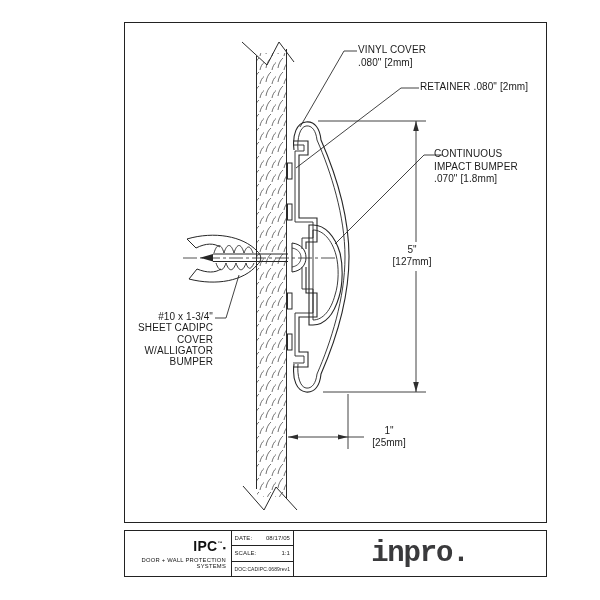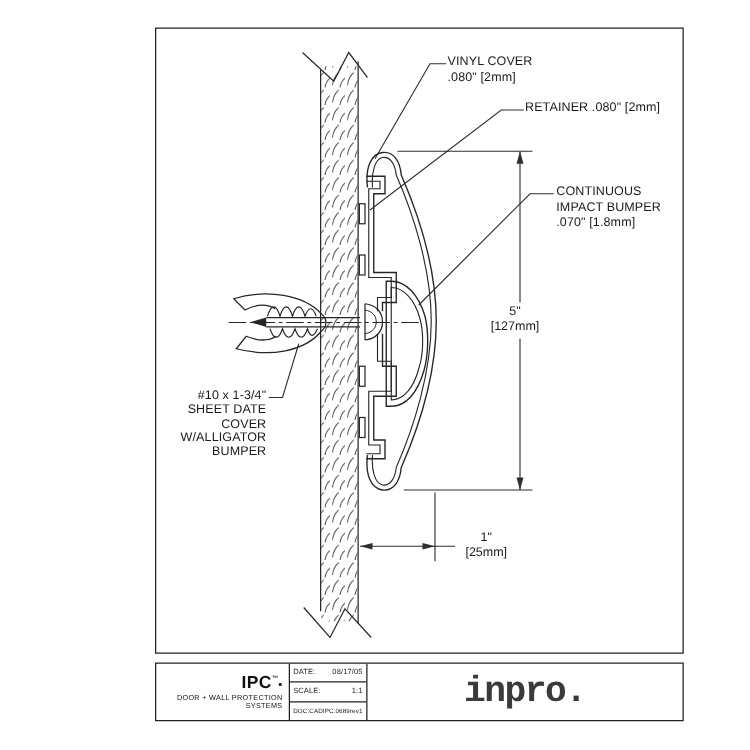--- a/index.html
+++ b/index.html
@@ -8,21 +8,21 @@
     font-family:"Liberation Sans",sans-serif;color:#1b1b1b;overflow:hidden;margin-left:36px;
   }
   *{box-sizing:border-box;}
   
   .frame{position:absolute;left:88px;top:22px;width:423px;height:501px;border:1.6px solid #222;}
   .drawing-svg{position:absolute;left:0;top:0;width:600px;height:600px;}
   
   .ann{position:absolute;font-size:10px;line-height:12.6px;letter-spacing:.1px;color:#1b1b1b;white-space:nowrap;}
   .ann-vinyl{left:322px;top:44px;}
   .ann-retainer{left:384px;top:81px;}
-  .ann-bumper{left:409px;top:148px;}
+  .ann-bumper{left:398px;top:148px;}
   .ann-screw{right:423px;top:311px;text-align:right;line-height:11.3px;}
   .dim{position:absolute;font-size:10px;line-height:12.2px;text-align:center;color:#1b1b1b;}
   .dim-height{left:346px;top:244px;width:60px;}
   .dim-depth{left:330px;top:425px;width:46px;}
   
   .titleblock{position:absolute;left:88px;top:530px;width:423px;height:47px;border:1.6px solid #222;display:flex;background:#fff;}
   .tb-cell{height:100%;}
   .tb-c1{flex:0 0 107px;border-right:1.4px solid #222;text-align:right;padding:6px 5px 0 2px;}
   .tb-c2{flex:0 0 55px;border-right:1.4px solid #222;display:flex;flex-direction:column;}
   .tb-c3{flex:0 0 151px;border-right:1.4px solid #222;text-align:center;padding-top:7px;font-size:10.5px;}
@@ -141,21 +141,21 @@
   <div class="ann ann-retainer">
     <div>RETAINER .080" [2mm]</div>
   </div>
   <div class="ann ann-bumper">
     <div>CONTINUOUS</div>
     <div>IMPACT BUMPER</div>
     <div>.070" [1.8mm]</div>
   </div>
   <div class="ann ann-screw">
     <div>#10 x 1-3/4"</div>
-    <div>SHEET DATE</div>
+    <div>SHEET CADIPC</div>
     <div>COVER</div>
     <div>W/ALLIGATOR</div>
     <div>BUMPER</div>
   </div>
 
   <div class="dim dim-height">
     <div>5"</div>
     <div>[127mm]</div>
   </div>
   <div class="dim dim-depth">

